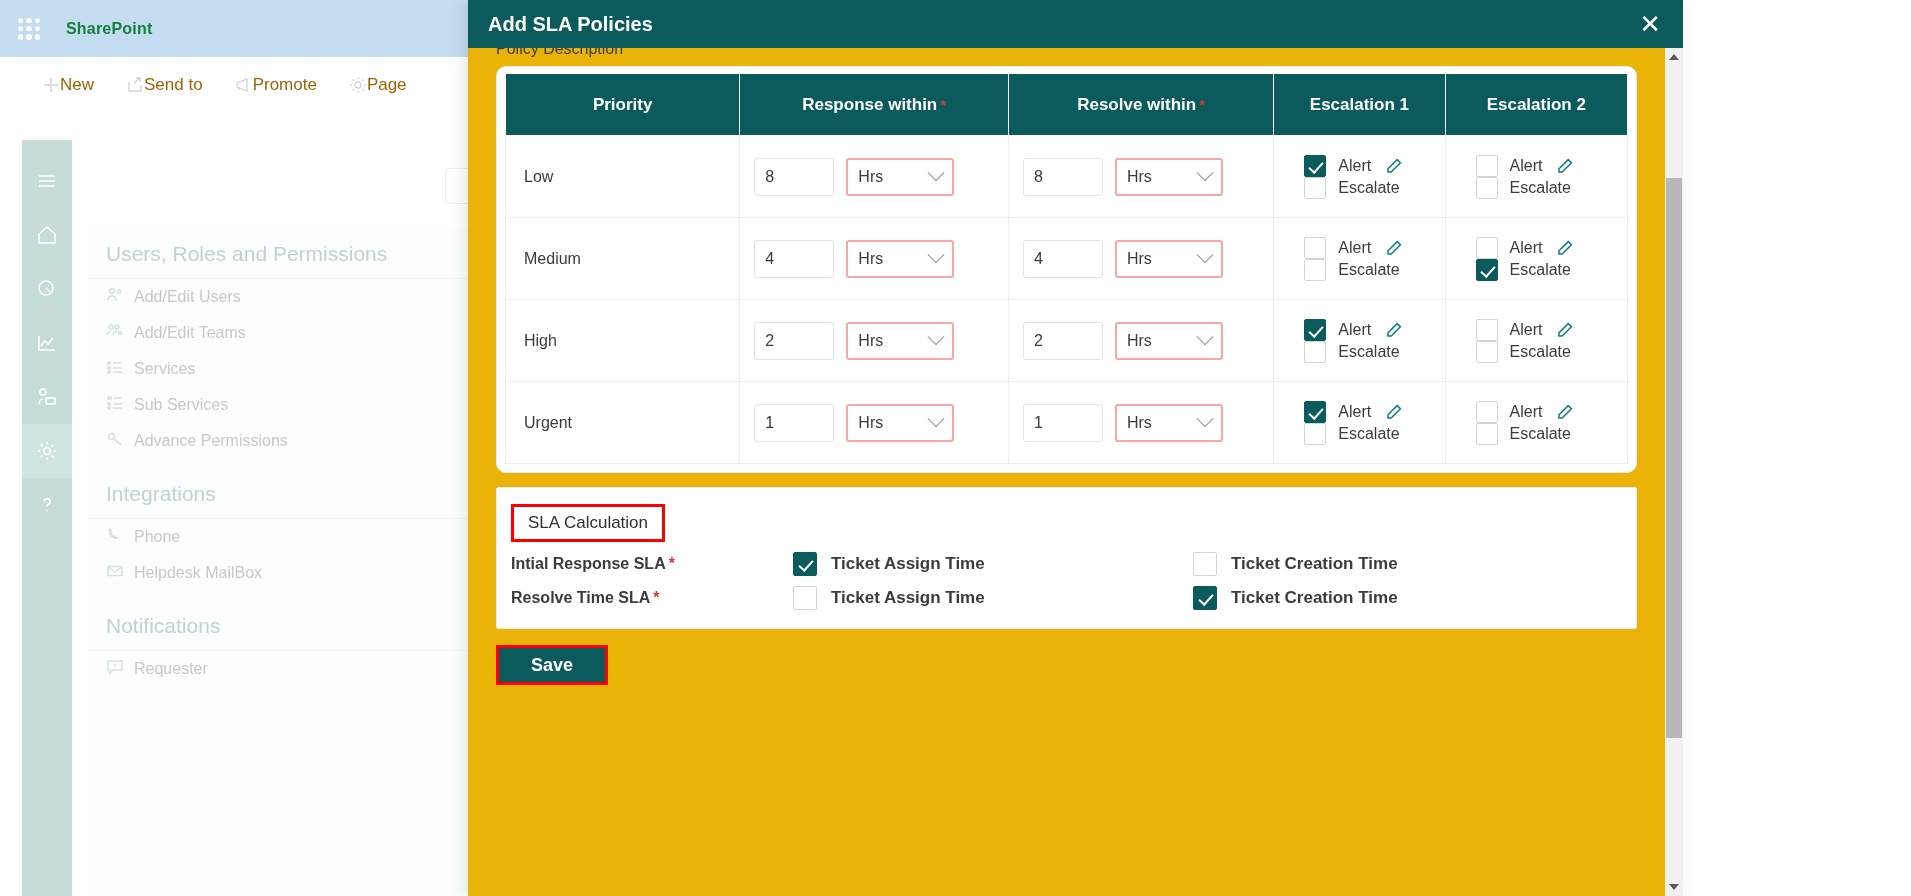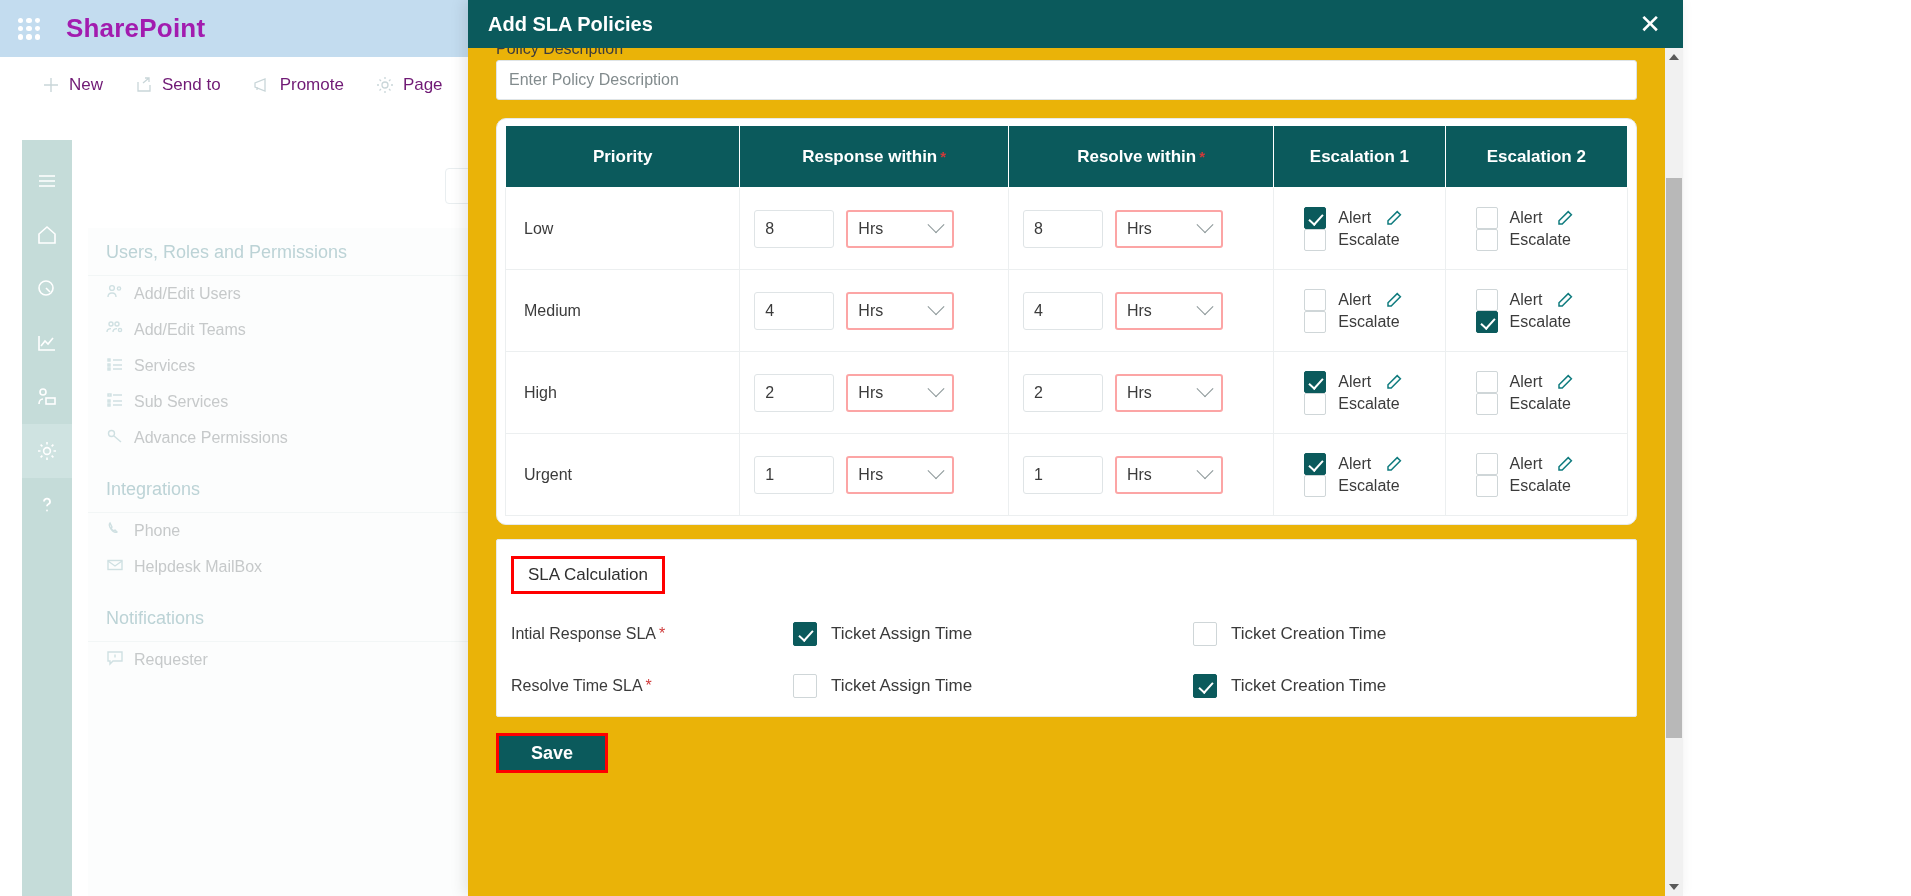--- a/index.html
+++ b/index.html
@@ -19,31 +19,31 @@
     background: #c3dcef;
     display: flex; align-items: center;
   }
   #sp-topbar .waffle {
     width: 30px; height: 30px; margin-left: 14px; margin-right: 22px;
     display: grid; grid-template-columns: repeat(3, 1fr); grid-template-rows: repeat(3, 1fr);
     gap: 3px; padding: 4px;
   }
   #sp-topbar .waffle i { background: #ffffff; border-radius: 50%; display: block; }
   #sp-topbar .sp-title {
-    color: #a21caf; font-size: 26px; font-weight: bold; letter-spacing: .2px;
+    color: #15803d; font-size: 16px; font-weight: bold; letter-spacing: .2px;
   }
 
   #sp-cmdbar {
     position: absolute; top: 57px; left: 0; width: 570px; height: 55px;
     display: flex; align-items: center; gap: 0px;
     background: #ffffff;
   }
   .cmd {
-    display: flex; align-items: center; gap: 9px;
-    color: #701a75; font-size: 17px; padding: 0 16px;
+    display: flex; align-items: center; 
+    color: #a16207; font-size: 17px; padding: 0 16px;
     white-space: nowrap;
   }
   .cmd:first-child { margin-left: 26px; }
   .cmd svg { display: block; }
 
   
   #icon-rail {
     position: absolute; top: 140px; left: 22px; width: 50px; height: 756px;
     background: #c5dcd9;
     display: flex; flex-direction: column; align-items: center;
@@ -54,21 +54,21 @@
   }
   #icon-rail .rail-item.sel { background: #cfe3e1; }
   #icon-rail svg { stroke: #ffffff; fill: none; stroke-width: 1.6; }
 
   
   #nav-panel {
     position: absolute; top: 228px; left: 88px; width: 420px; bottom: 0;
     background: #fcfdfd;
   }
   .nav-group-title {
-    color: #bcd3d6; font-size: 18px; padding: 14px 18px 12px 18px;
+    color: #bcd3d6; font-size: 21px; padding: 14px 18px 12px 18px;
     border-bottom: 1px solid #f2f6f6;
   }
   .nav-item {
     display: flex; align-items: center; gap: 10px;
     color: #c6c9ca; font-size: 16px; padding: 7px 18px;
     white-space: nowrap;
   }
   .nav-item svg { stroke: #cfe0e2; fill: none; stroke-width: 1.4; flex: none; }
   .nav-sep { height: 9px; }
 
@@ -164,21 +164,21 @@
 
   
   #calc-card {
     margin-top: 14px; border: 1px solid #e6eaeb; border-radius: 2px;
     padding: 16px 14px 18px 14px; background: #fff;
   }
   #calc-title {
     display: inline-block; font-size: 17px; color: #2f2f2f;
     border: 3px solid #ff0000; padding: 6px 14px; background: #fff;
   }
-  .calc-row { display: flex; align-items: center; margin-top: 28px; }
+  .calc-row { display: flex; align-items: center; margin-top: 10px; font-weight: bold; }
   .calc-lbl { width: 282px; font-size: 16px; color: #3b3b3b; }
   .calc-lbl .req { color: #cf3a3a; margin-left: 3px; }
   .calc-opt { display: flex; align-items: center; gap: 14px; }
   .calc-opt.first { width: 400px; }
   .calc-opt .cbx { width: 24px; height: 24px; }
   .calc-opt .cbx.on::after { left: 8px; top: 4px; }
   .calc-opt span { font-size: 17px; color: #3b3b3b; }
 
   
   #save-wrap { margin-top: 16px; }
@@ -386,23 +386,20 @@
 
   <div id="modal-header">
     <div class="mh-title">Add SLA Policies</div>
     <div class="mh-close">✕</div>
   </div>
 
   <div id="modal-body">
 
     <div class="clipped-label">Policy Description</div>
 
-    <div id="desc-input">
-      <span>Enter Policy Description</span>
-    </div>
 
     <div id="table-card">
       <table class="sla">
         <thead>
           <tr>
             <th style="width:212px">
               <span>Priority</span>
             </th>
             <th style="width:243px">
               <span>Response within</span><span class="req">*</span>

